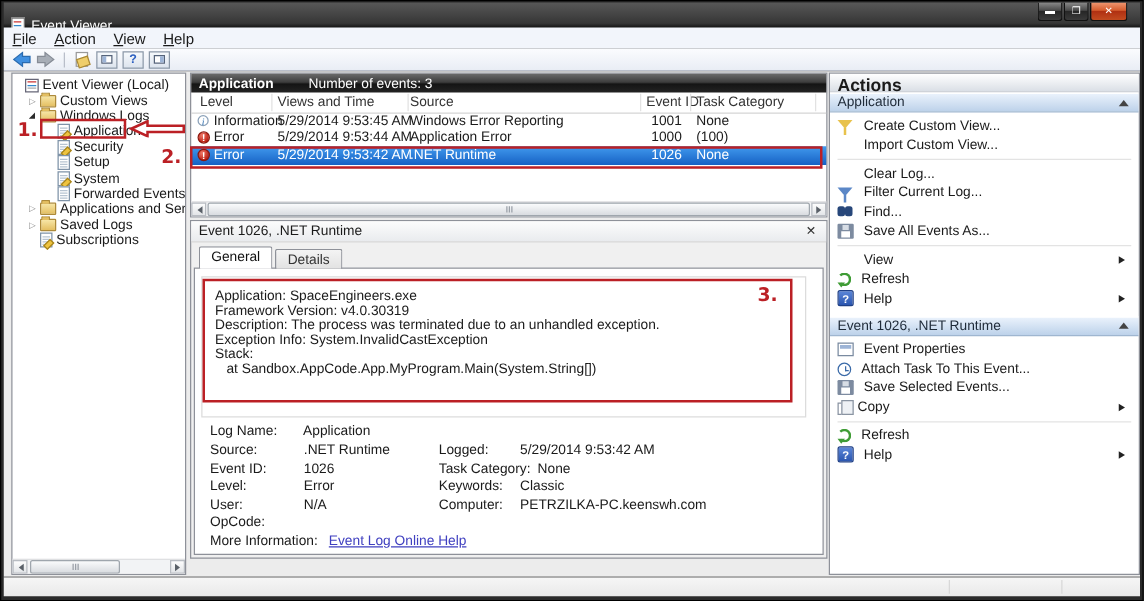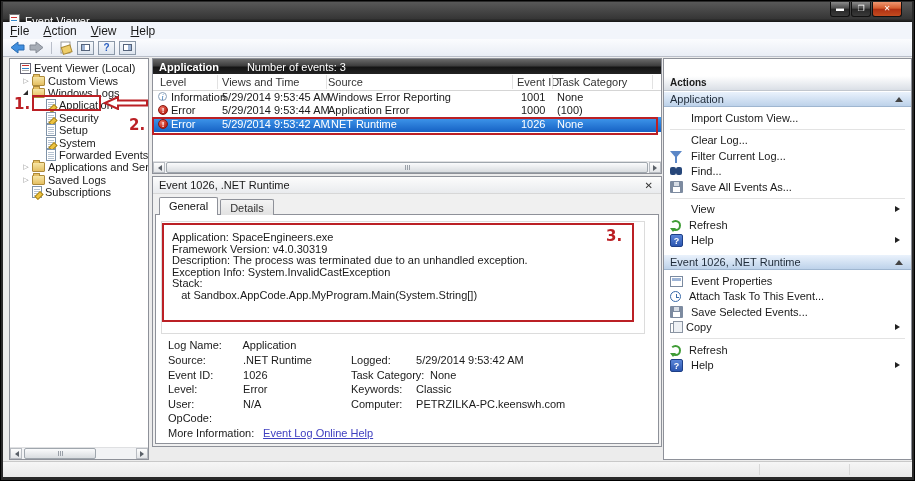--- a/index.html
+++ b/index.html
@@ -100,21 +100,21 @@
   .flabel { display:inline-block; }
   a.link { color:#4040c0; text-decoration:underline; }
 
   
   .ann { position:absolute; border:2px solid #bb2025; z-index:5; pointer-events:none; }
   .ann-num { position:absolute; color:#bb2025; font-weight:bold; font-size:15px; z-index:6; font-family:"DejaVu Sans",sans-serif; }
 
   
   #actions-panel { left:660px; top:1px; width:249px; height:402px; overflow:hidden; }
   #actions-title { height:15px; background:linear-gradient(#ffffff,#dadfe6); border-bottom:1px solid #c2c7ce;
-    font-size:10px; font-weight:bold; color:#1a1a1a; padding:1px 0 0 6px;margin-top:17px; }
+    font-size:14px; font-weight:bold; color:#1a1a1a; padding:1px 0 0 6px; }
   .sec-header { height:16px; background:linear-gradient(#eaf2fc,#bdd2ea); border-top:1px solid #fff; border-bottom:1px solid #9fb6d0;
     font-size:11px; color:#1e2a38; display:flex; align-items:center; padding-left:6px; }
   .sec-header .collapse { margin-left:auto; margin-right:8px; width:0; height:0; border:4px solid transparent; border-bottom:5px solid #444; margin-top:-4px; }
   .act-row { height:15.5px; display:flex; align-items:center; font-size:11px; color:#1a1a1a; padding-left:6px; position:relative; }
   .act-row .lbl { margin-left:8px; }
   .act-sep { height:1px; background:#e3e3e3; margin:3px 6px; }
   .sub-arr { position:absolute; right:8px; width:0; height:0; border:3.5px solid transparent; border-left:5px solid #222; }
   .ai { width:13px; height:13px; flex:none; position:relative; }
   .ai-folder { background:linear-gradient(#f7e6a6,#e4bf62); height:9px; margin-top:2px; border:1px solid #ad8a3a; border-radius:1px; }
   .ai-funnel-y,.ai-funnel-b { width:0; height:0; border-left:6px solid transparent; border-right:6px solid transparent; border-top:7px solid #e8c24c; margin-top:2px; position:relative;}
@@ -402,20 +402,26 @@
 
     <div id="actions-panel" class="panel">
       <div id="actions-title">Actions</div>
 
       <div class="sec-header">
         <span>Application</span>
         <span class="collapse"></span>
       </div>
       <div style="padding-top:3px;">
         <div class="act-row">
+          <span class="ai">
+              <span class="ai-funnel-y" style="display:block;"></span>
+            </span>
+          <span class="lbl">Create Custom View...</span>
+        </div>
+        <div class="act-row">
           <span class="ai"></span>
           <span class="lbl">Import Custom View...</span>
         </div>
         <div class="act-sep"></div>
         <div class="act-row">
           <span class="ai"></span>
           <span class="lbl">Clear Log...</span>
         </div>
         <div class="act-row">
           <span class="ai">

